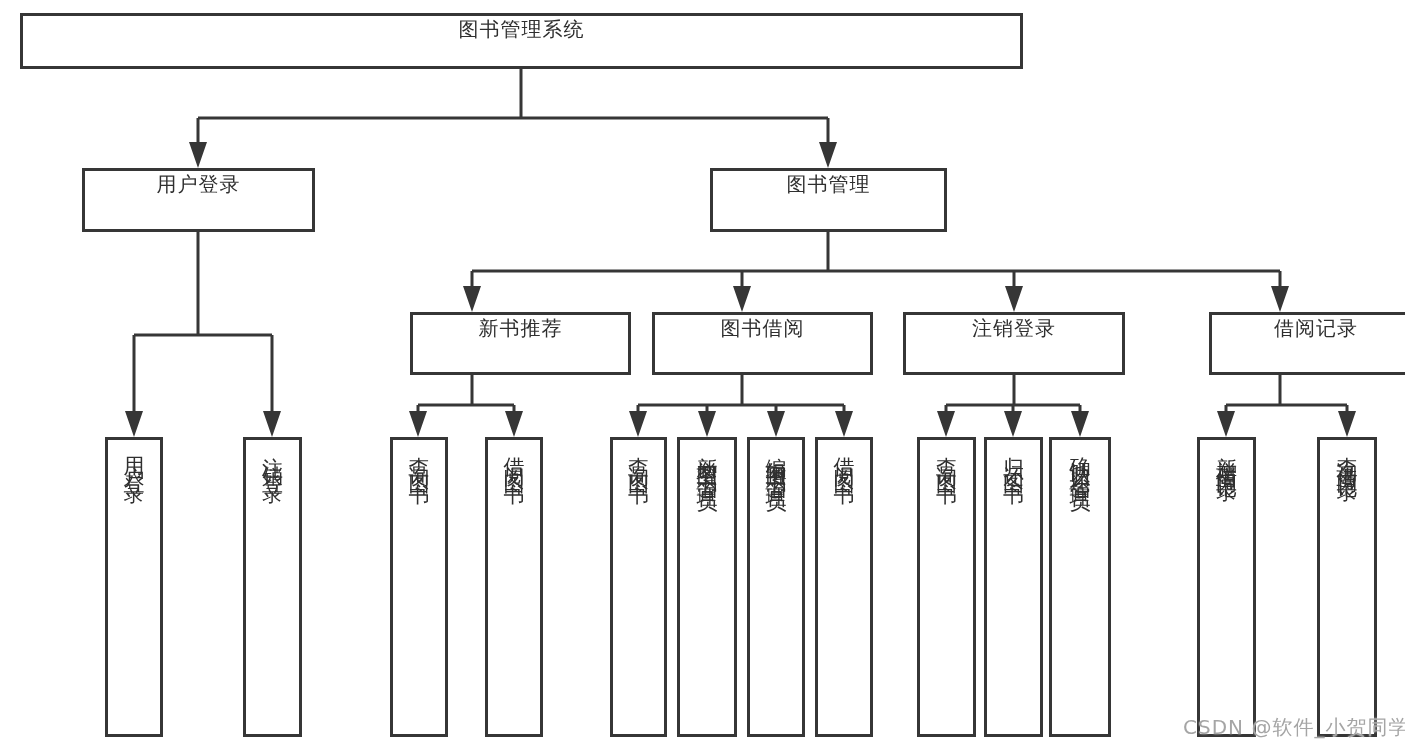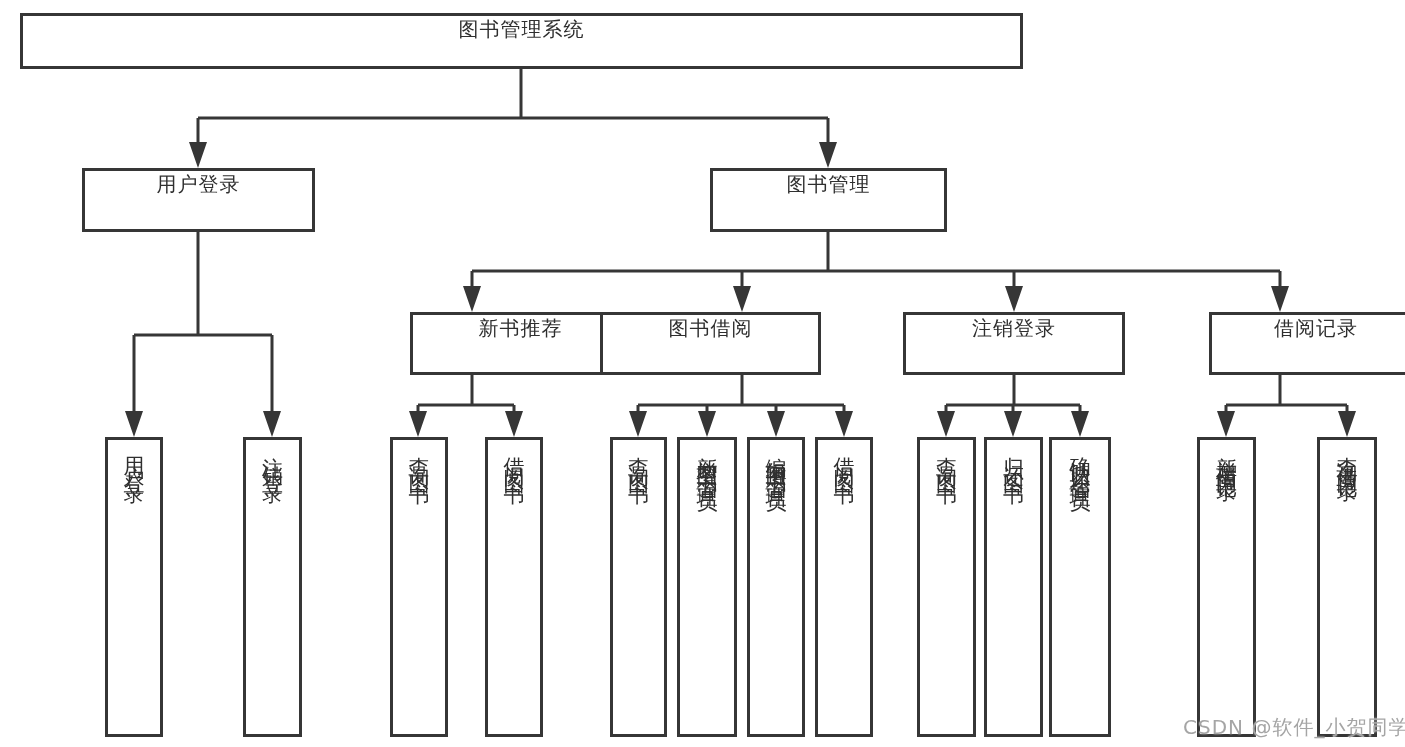--- a/index.html
+++ b/index.html
@@ -90,21 +90,21 @@
   <div class="box" style="left:82px;top:168px;width:233px;height:64px;">
     <span>用户登录</span>
   </div>
   <div class="box" style="left:710px;top:168px;width:237px;height:64px;">
     <span>图书管理</span>
   </div>
 
   <div class="box" style="left:362px;top:312px;width:221px;height:63px;margin-left:48px;">
     <span>新书推荐</span>
   </div>
-  <div class="box" style="left:600px;top:312px;width:221px;height:63px;">
+  <div class="box" style="left:652px;top:312px;width:221px;height:63px;">
     <span>图书借阅</span>
   </div>
   <div class="box" style="left:903px;top:312px;width:222px;height:63px;">
     <span>注销登录</span>
   </div>
   <div class="box" style="left:1173px;top:312px;width:214px;height:63px;margin-left:36px;">
     <span>借阅记录</span>
   </div>
 
   <div class="box vbox" style="left:105px;top:437px;width:58px;height:300px;">

